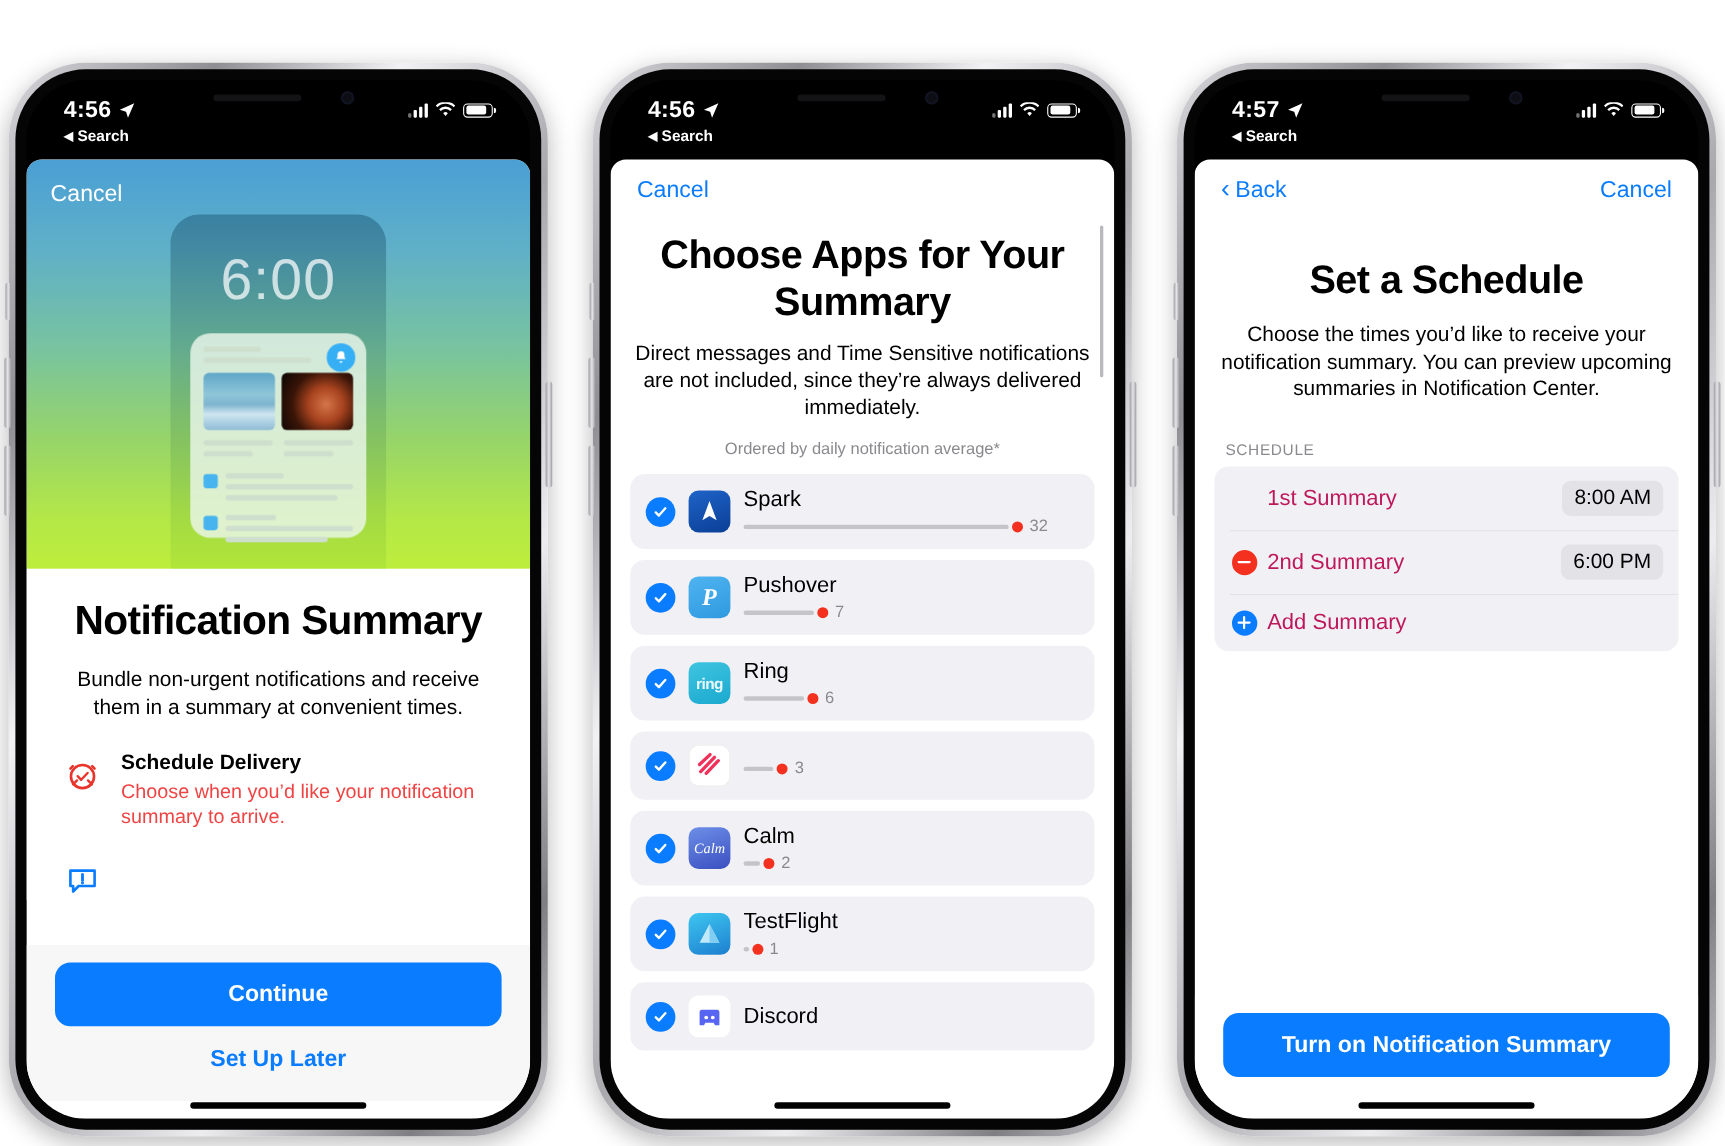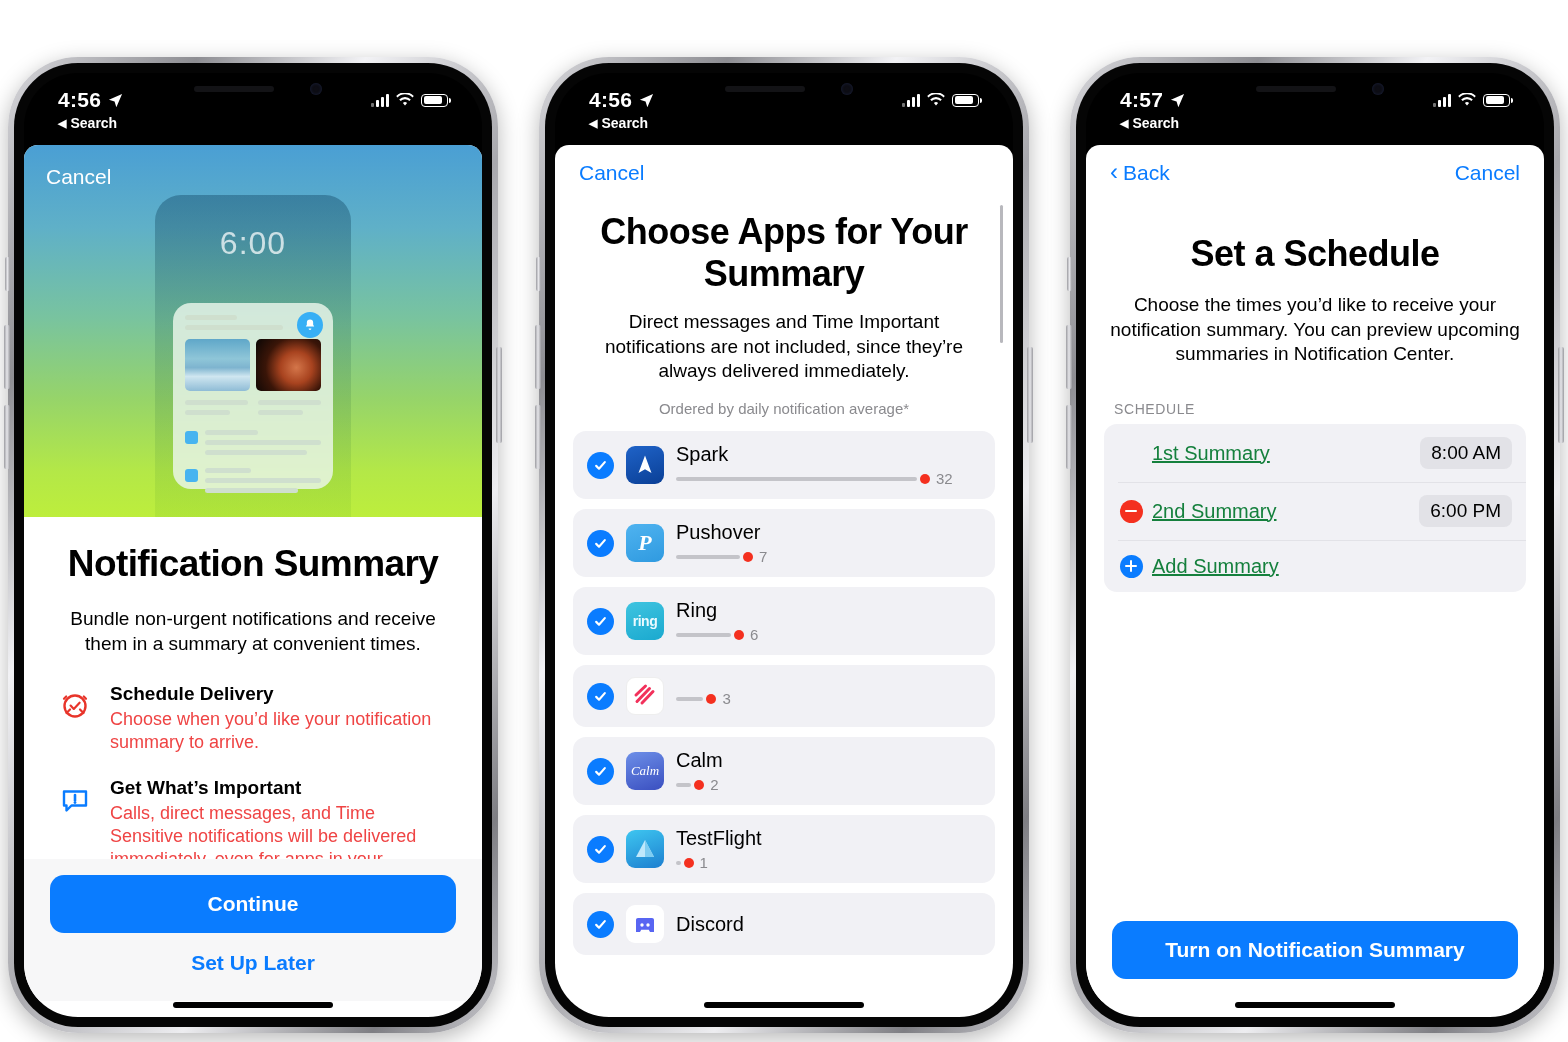--- a/index.html
+++ b/index.html
@@ -77,21 +77,21 @@
   }
 
   
   .hero { position: relative; height: 372px; background: linear-gradient(180deg,#4a9fd4 0%,#5fb0c8 22%,#78c3a0 46%,#96d46a 68%,#b4e847 88%,#bdee3c 100%); }
   .hero-cancel { position: absolute; left: 22px; top: 20px; color: #ffffff; font-size: 21px; z-index: 3; }
   .mini-phone {
     position:absolute; left:50%; transform:translateX(-50%); top: 50px; width: 196px; bottom: 0;
     border-radius: 26px 26px 0 0;
     background: linear-gradient(180deg, rgba(10,60,90,.38) 0%, rgba(30,90,80,.22) 40%, rgba(120,190,40,.18) 100%);
   }
-  .mini-time { text-align:center; margin-top: 30px; font-size: 32px; font-weight: 300; color: rgba(255,255,255,.72); letter-spacing: 1px; }
+  .mini-time { text-align:center; margin-top: 30px; font-size: 52px; font-weight: 300; color: rgba(255,255,255,.72); letter-spacing: 1px; }
   .notif-card {
     position:absolute; left: 18px; right: 18px; top: 108px; bottom: 28px;
     background: rgba(236,246,236,.82); border-radius: 18px; padding: 12px 12px;
     backdrop-filter: blur(2px);
   }
   .nc-bell { position:absolute; right: 10px; top: 9px; width: 26px; height: 26px; border-radius:50%; background:#37aff5; display:flex; align-items:center; justify-content:center; }
   .nc-line { background:#cfdfce; border-radius:3px; height:5px; margin-bottom:5px; }
   .nc-imgs { display:flex; gap:6px; margin:9px 0 9px 0; }
   .nc-img { flex:1; height:52px; border-radius:5px; }
   .nc-img.a { background: linear-gradient(180deg,#5fa7c9 0%,#8fc6d8 38%,#7eb4cf 55%,#cfe6f0 72%,#8fbcd6 100%); }
@@ -151,21 +151,21 @@
 
   
   .h3 { font-size: 36px; font-weight:700; text-align:center; margin-top: 48px; letter-spacing:-.5px; color:#000; }
   .p3 { font-size: 19px; text-align:center; line-height:1.3; margin-top: 18px; padding: 0 22px; color:#000; }
   .sect-label { font-size: 14px; color:#8a8a8e; letter-spacing:.6px; margin: 34px 0 7px 28px; }
   .group { margin: 0 18px; background:#f1f1f5; border-radius: 13px; overflow:hidden; }
   .grow { display:flex; align-items:center; padding: 13px 14px; position:relative; }
   .grow + .grow::before { content:""; position:absolute; left: 14px; right:0; top:0; height:1px; background:#e2e2e7; }
   .glead { width: 26px; height:26px; flex:0 0 auto; display:flex; align-items:center; justify-content:center; margin-right:8px; }
   .glead.empty { margin-right: 8px; }
-  .gtitle { font-size: 20px; color:#15803d; flex:1;text-decoration:underline; }
+  .gtitle { font-size: 20px; color:#be185d; flex:1; }
   .timepill { background:#e2e2e7; border-radius: 8px; padding: 5px 11px; font-size: 19px; color:#000; }
   .minus { width:23px; height:23px; border-radius:50%; background:#f4301f; display:flex; align-items:center; justify-content:center; }
   .plus { width:23px; height:23px; border-radius:50%; background:#0a7cff; display:flex; align-items:center; justify-content:center; }
   .ic-bar { width:12px; height:2.6px; background:#fff; border-radius:2px; }
   .ic-bar.v { position:absolute; width:2.6px; height:12px; }
 </style>
 </head>
 <body>
 
 <div class="stage">
@@ -283,24 +283,20 @@
             </div>
 
             <div class="feat">
               <div class="feat-ic">
                 <svg width="34" height="34" viewBox="0 0 34 34">
                   <path d="M6 9.5h22v14H13.5L8.5 28.5V23.5H6z" fill="none" stroke="#0a7cff" stroke-width="2.4" stroke-linejoin="round"></path>
                   <path d="M17 13v5.4" stroke="#0a7cff" stroke-width="2.6" stroke-linecap="round"></path>
                   <circle cx="17" cy="20.6" r="1.4" fill="#0a7cff"></circle>
                 </svg>
               </div>
-              <div>
-                <div class="feat-h">Get What’s Important</div>
-                <div class="feat-p">Calls, direct messages, and Time Sensitive notifications will be delivered immediately, even for apps in your summary.</div>
-              </div>
             </div>
 
           </div>
         </div>
 
         <div class="footbar">
           <button class="cta">Continue</button>
           <div class="cta-sec">Set Up Later</div>
         </div>
         <div class="home-ind"></div>
@@ -353,21 +349,21 @@
       </div>
 
       <div class="sheet-behind"></div>
 
       <div class="appcard">
         <div class="scrollbar"></div>
         <div class="navline">
           <div class="nav-cancel">Cancel</div>
         </div>
         <div class="h2">Choose Apps for Your Summary</div>
-        <div class="p2">Direct messages and Time Important notifications are not included, since they’re always delivered immediately.</div>
+        <div class="p2">Direct messages and Time Sensitive notifications are not included, since they’re always delivered immediately.</div>
         <div class="note2">Ordered by daily notification average*</div>
 
         <div class="applist">
 
           <div class="approw">
             <div class="check">
                 <svg width="15" height="15" viewBox="0 0 16 16">
                   <path d="M3.4 8.4l3 3 6.2-7" fill="none" stroke="#fff" stroke-width="2.3" stroke-linecap="round" stroke-linejoin="round"></path>
                 </svg>
               </div>

